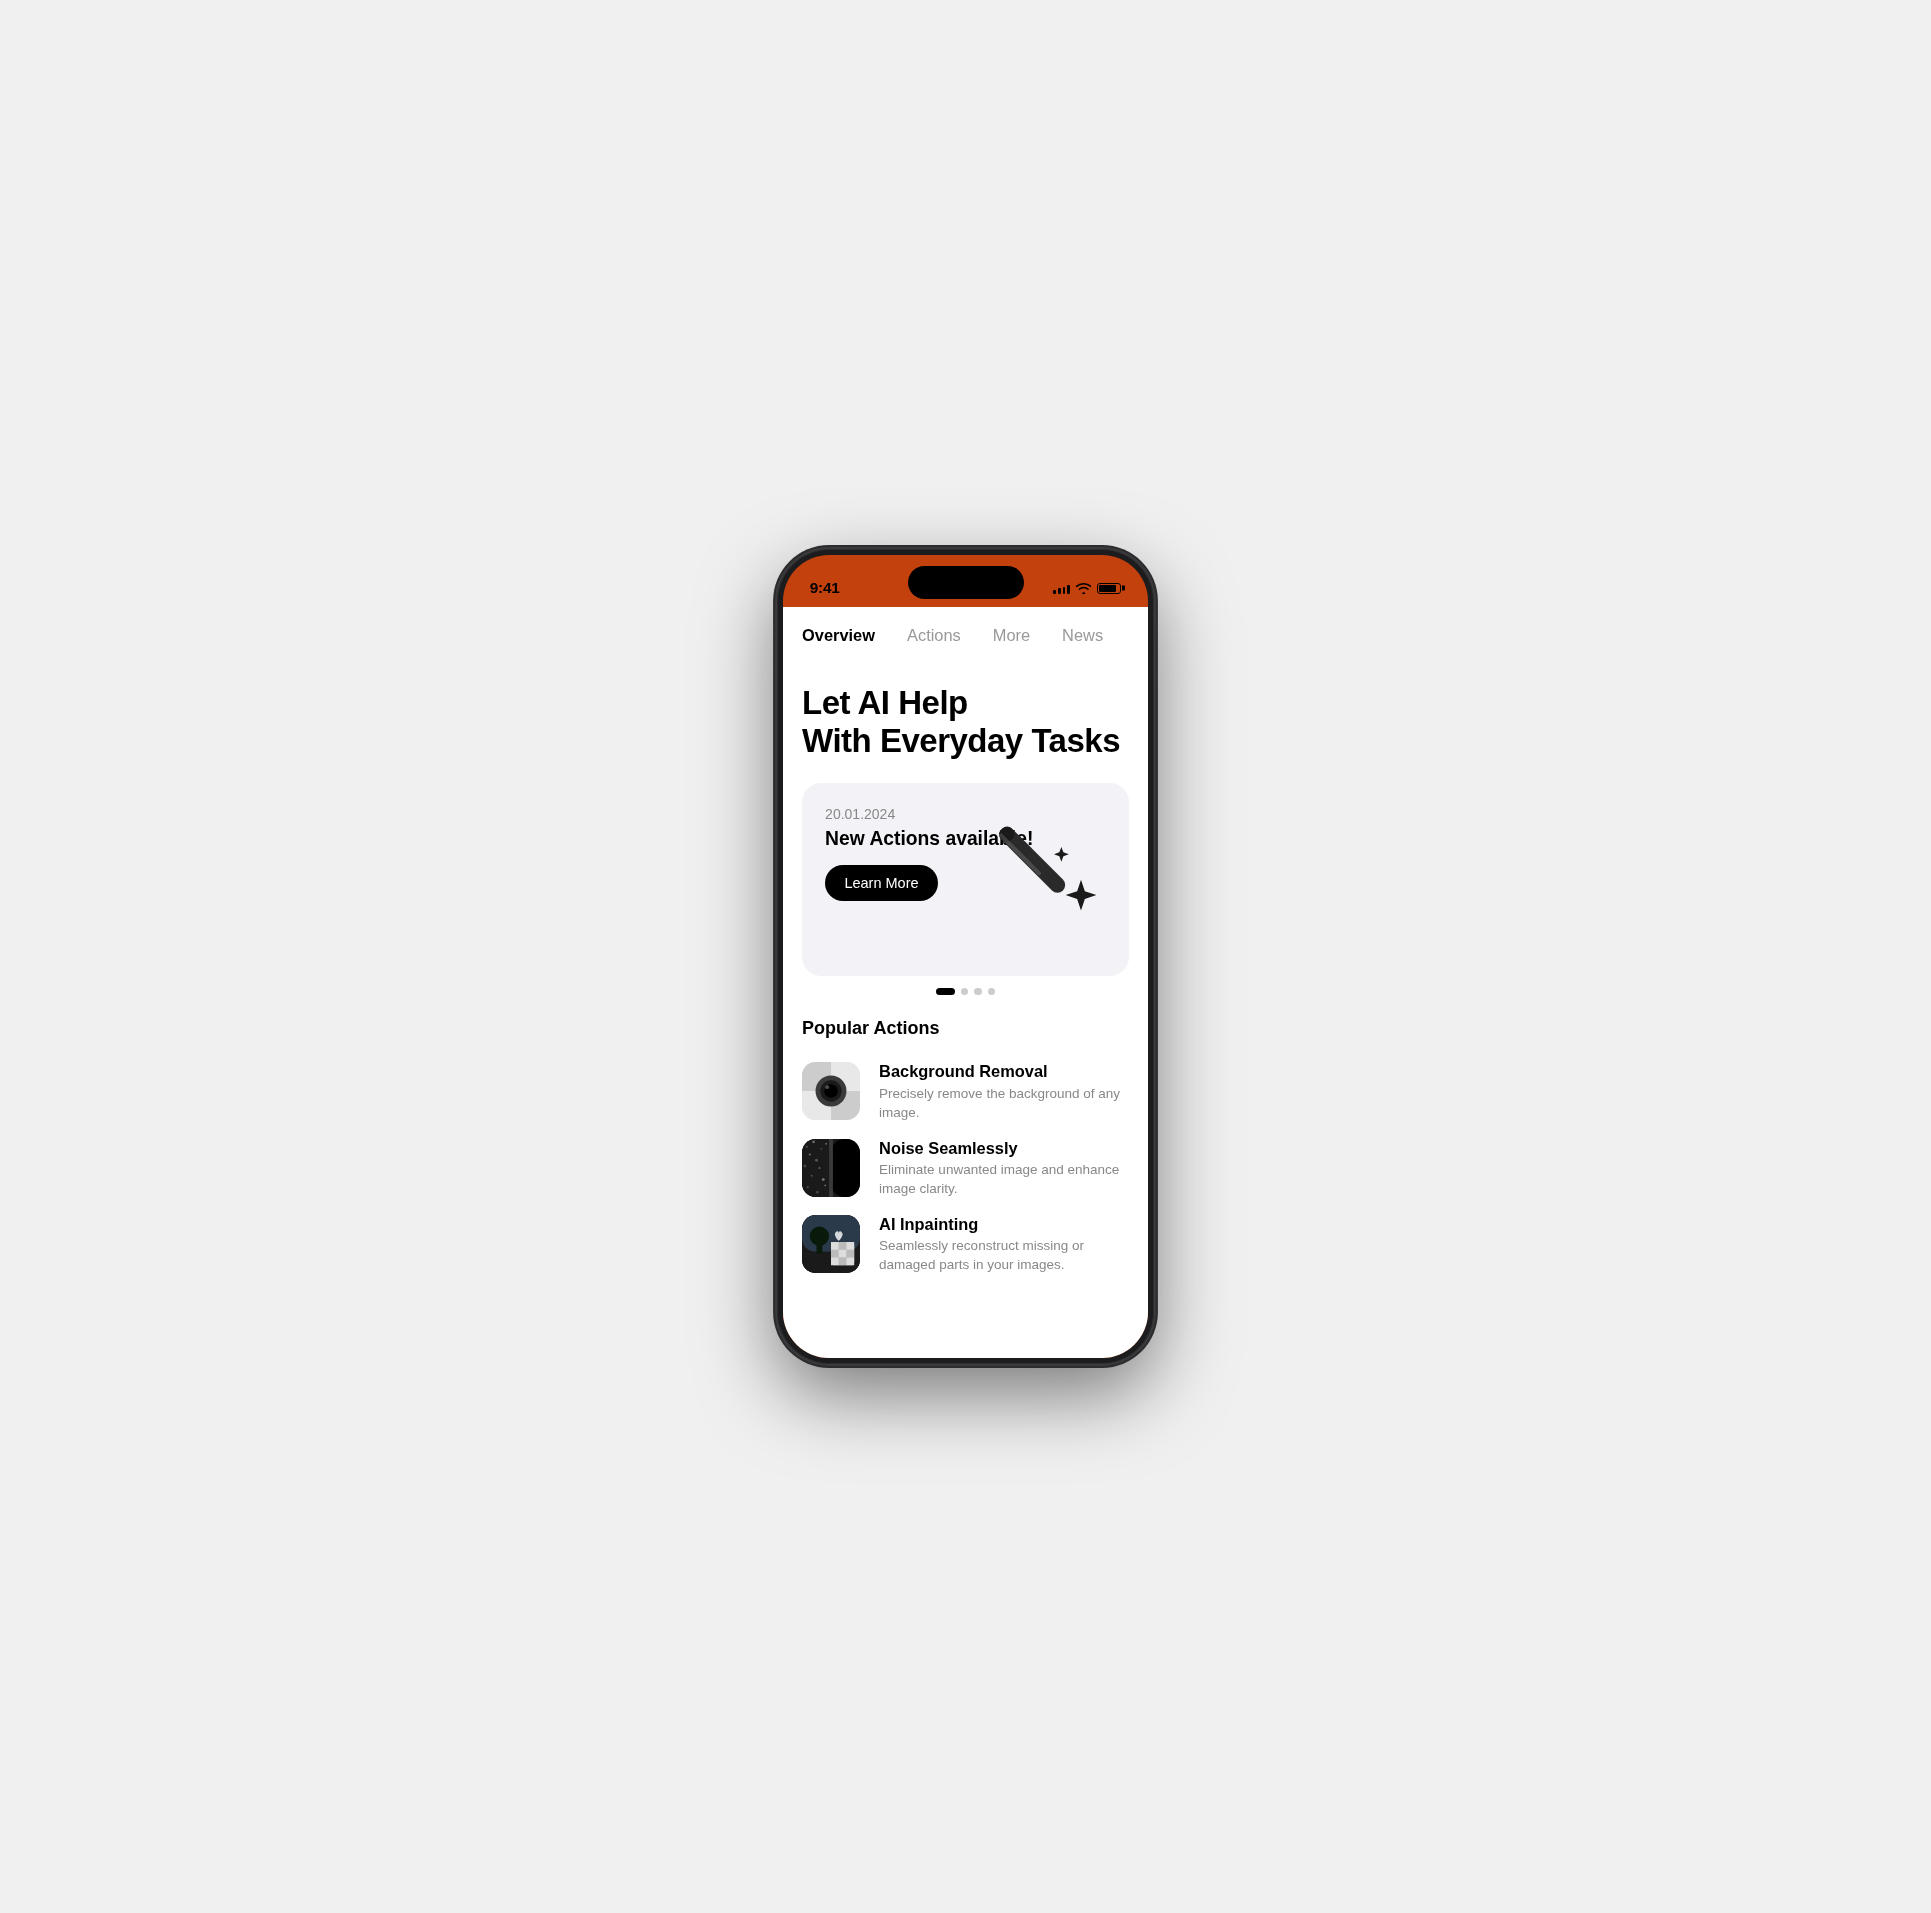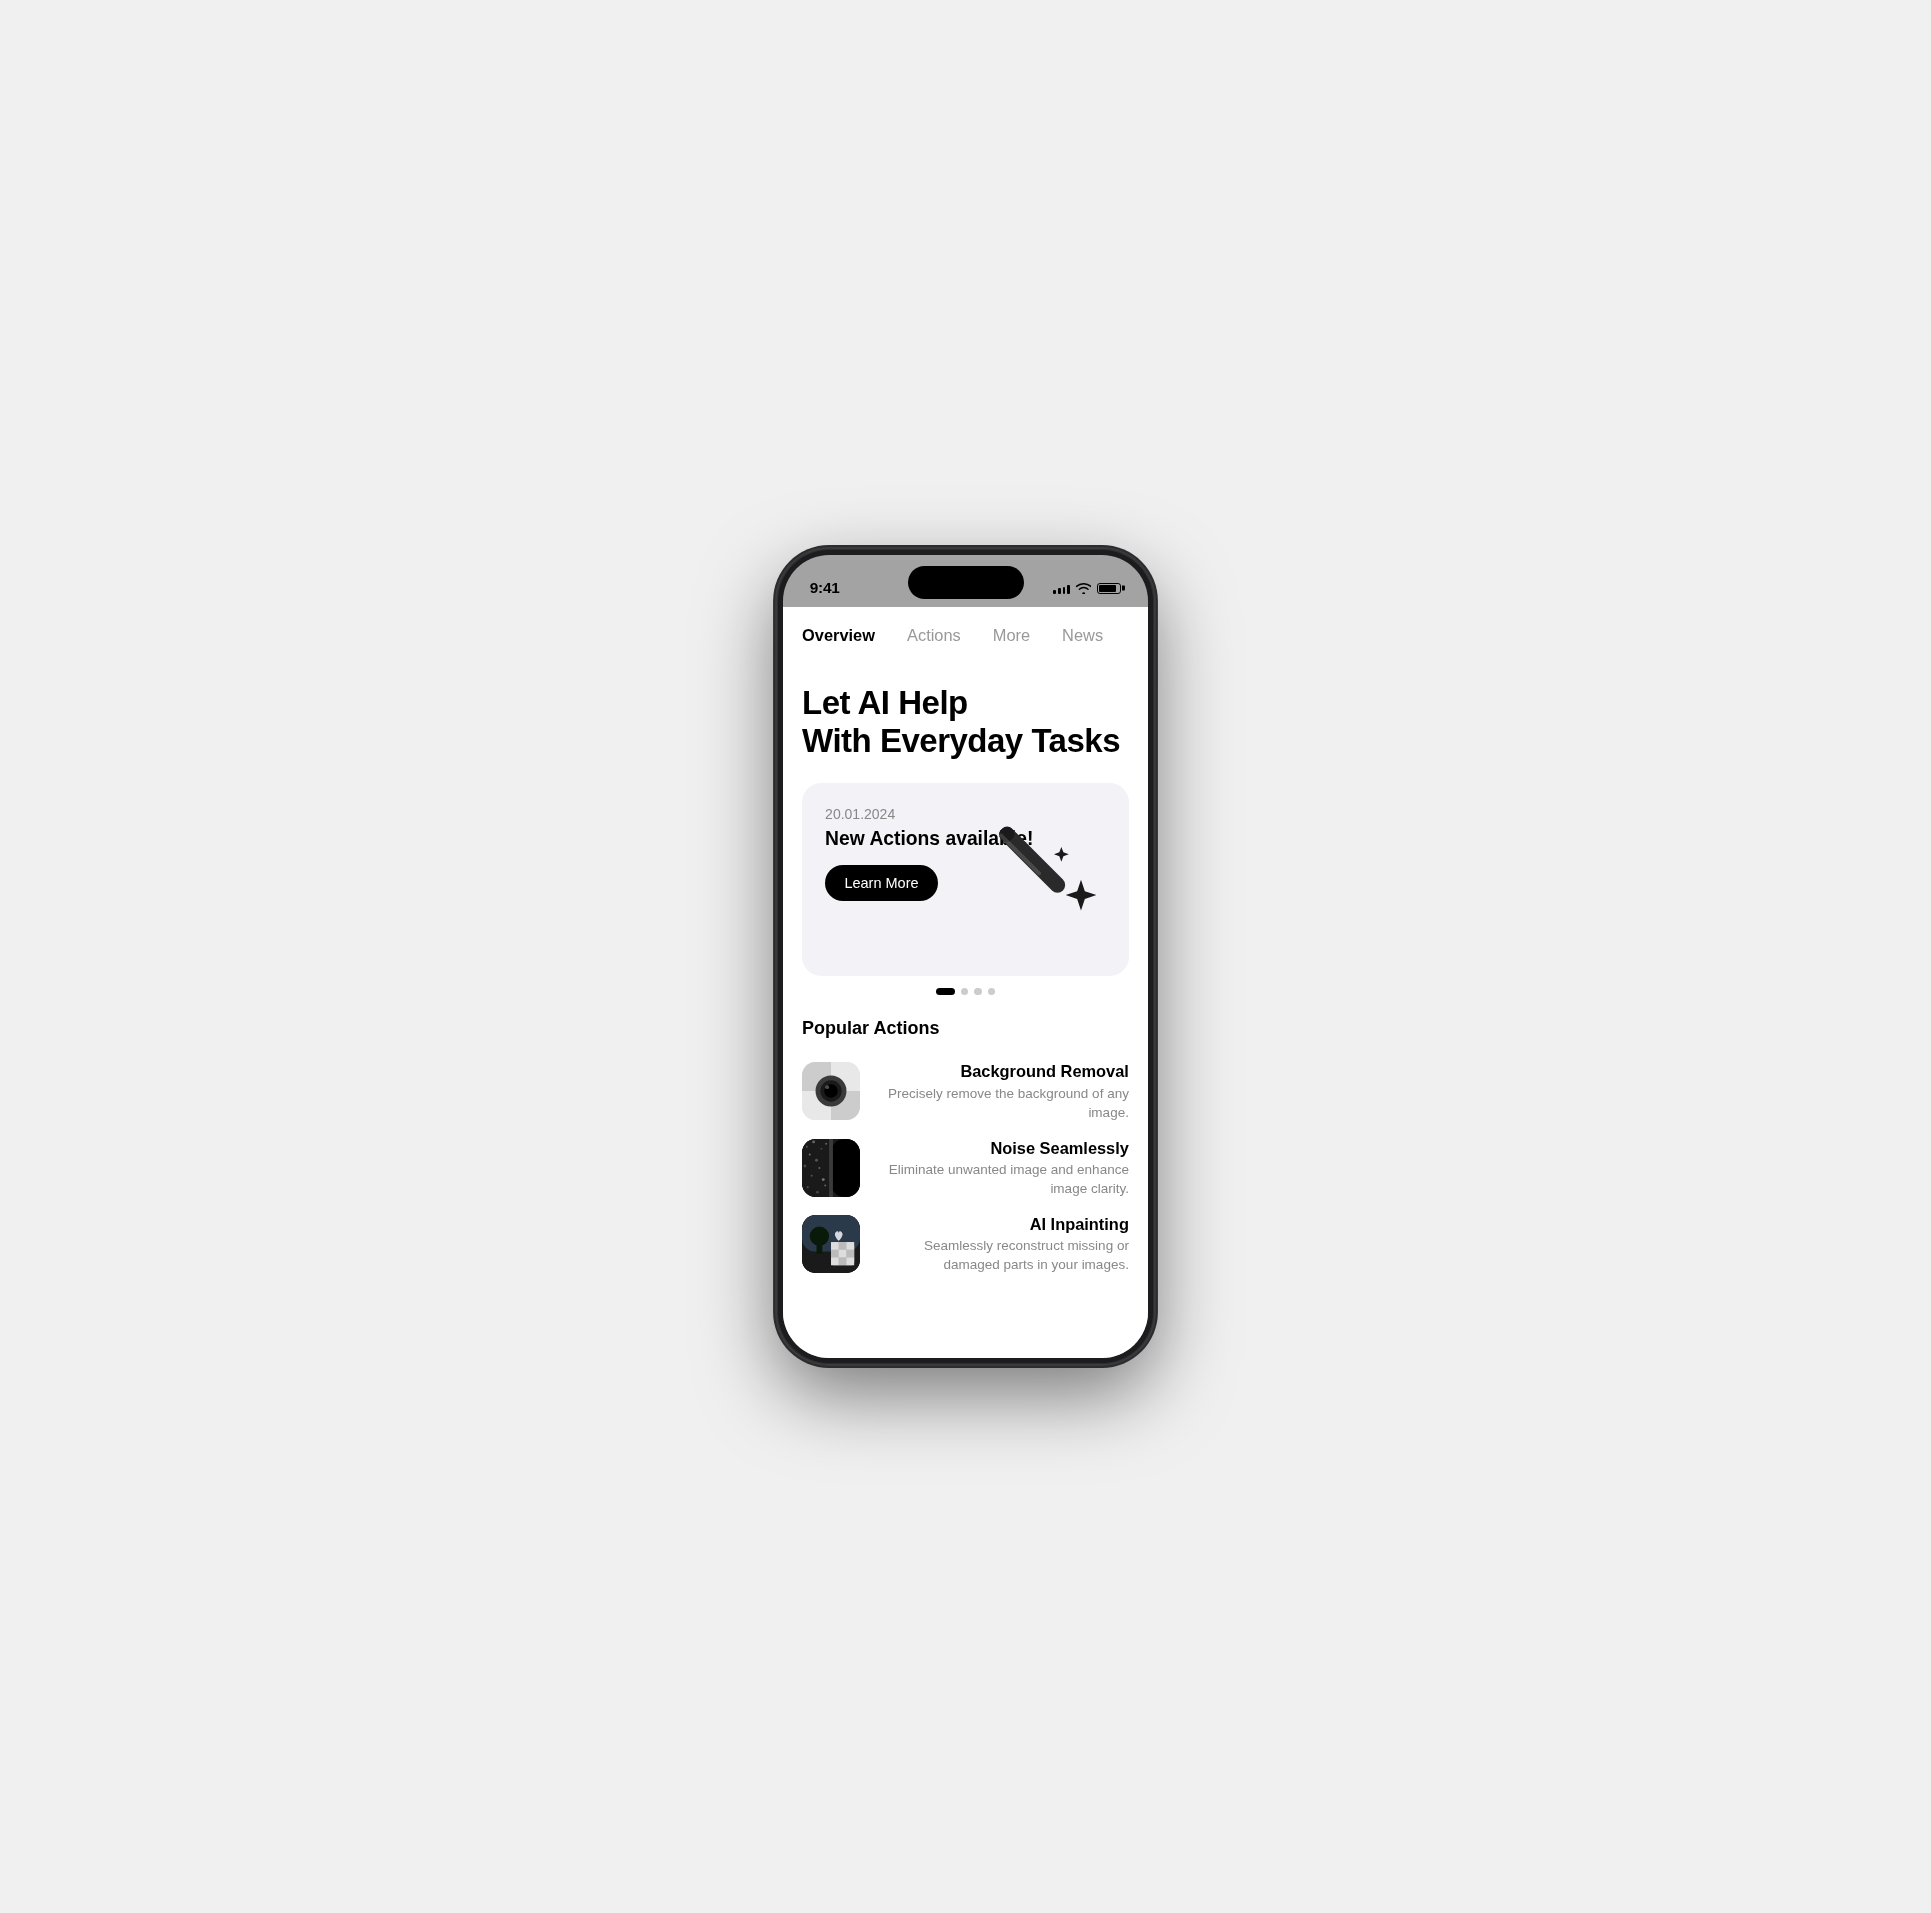--- a/index.html
+++ b/index.html
@@ -48,21 +48,21 @@
       background: #3a3a3c;
       border-radius: 0 1.9px 1.9px 0;
     }
 
     .phone-screen {
       position: absolute;
       top: 5.8px;
       left: 5.8px;
       right: 5.8px;
       bottom: 5.8px;
-      background: #a3a3a3;
+      background: #c2410c;
       border-radius: 46px;
       overflow: hidden;
     }
 
     
     .dynamic-island {
       position: absolute;
       top: 11.6px;
       left: 50%;
       transform: translateX(-50%);
@@ -272,21 +272,20 @@
       font-weight: 700;
       color: #000;
       margin-bottom: 15.4px;
     }
 
     .action-item {
       display: flex;
       align-items: flex-start;
       gap: 19px;
       padding: 7.7px 0;
-      text-align: right;
     }
 
     .action-icon {
       width: 58px;
       height: 58px;
       border-radius: 13.5px;
       flex-shrink: 0;
       overflow: hidden;
       position: relative;
     }

